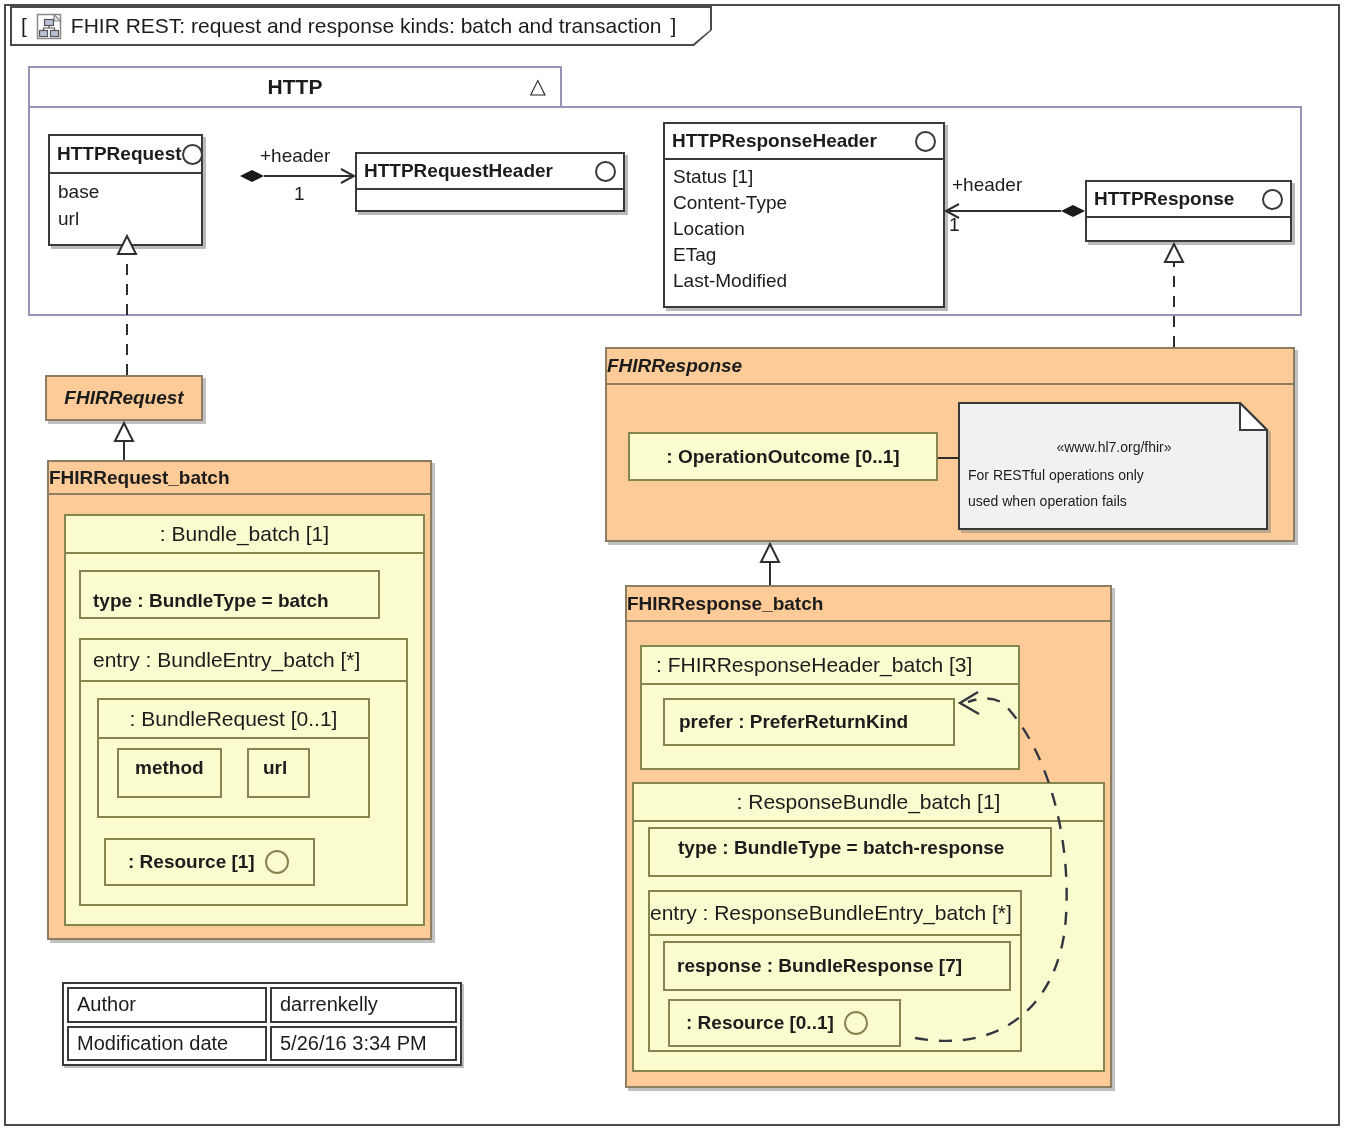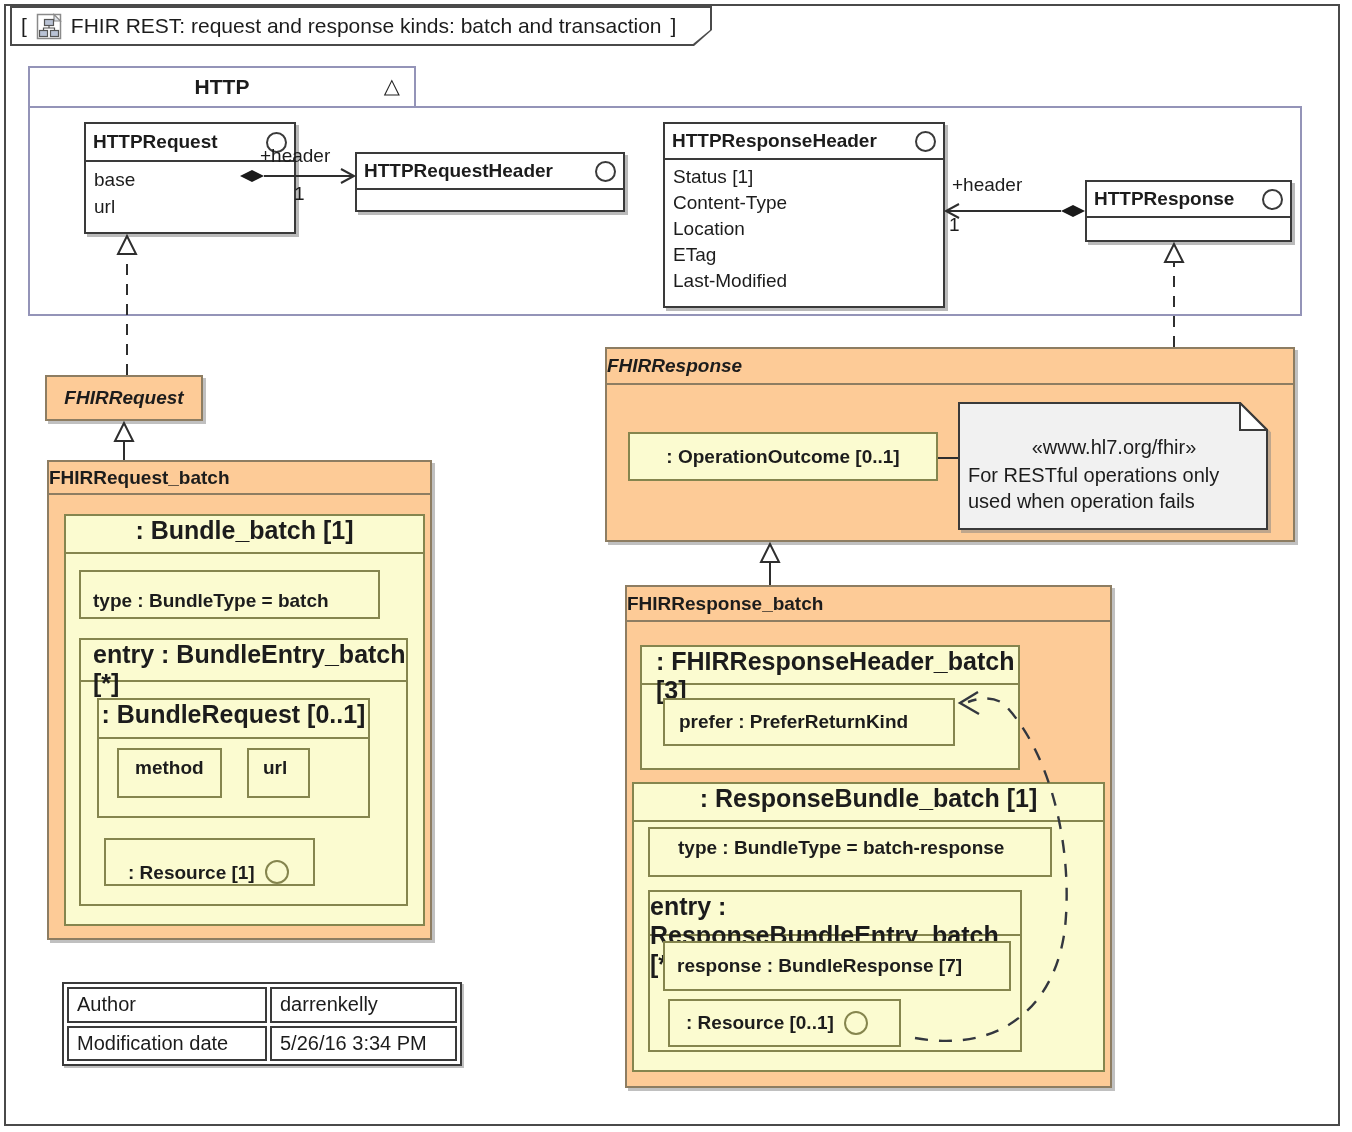--- a/index.html
+++ b/index.html
@@ -11,43 +11,43 @@
   body{font-family:"Liberation Sans",sans-serif;color:var(--ink);}
   #canvas{position:relative;width:1352px;height:1132px;background:#fff;overflow:hidden;}
   .frame{position:absolute;left:4px;top:4px;width:1336px;height:1122px;border:2px solid #4a4a4a;}
   
   .tab-outer{position:absolute;left:10px;top:6px;width:702px;height:40px;background:#4a4a4a;
     clip-path:polygon(0 0,100% 0,100% 24px,684px 100%,0 100%);z-index:4;}
   .tab-inner{position:absolute;left:2px;top:2px;width:698px;height:36px;background:#fff;
     clip-path:polygon(0 0,100% 0,100% 22px,681px 100%,0 100%);
     display:flex;align-items:center;gap:9px;padding-left:9px;font-size:21px;}
   
-  .pkg-tab{position:absolute;left:28px;top:66px;width:388px;height:42px;border:2px solid var(--package_border);
+  .pkg-tab{position:absolute;left:28px;top:66px;width:534px;height:42px;border:2px solid var(--package_border);
     background:#fff;display:flex;align-items:center;justify-content:center;font-weight:bold;font-size:21px;z-index:2;}
   .pkg-tri{position:absolute;right:14px;top:6px;font-size:21px;font-weight:normal;color:#222;}
   .pkg-body{position:absolute;left:28px;top:106px;width:1274px;height:210px;border:2px solid var(--package_border);background:#fff;z-index:1;}
   
   .cls{position:absolute;background:#fff;border:2px solid var(--line);box-shadow:3px 3px 0 rgba(130,130,130,.55);z-index:2;}
   .cls-title{display:flex;align-items:center;border-bottom:2px solid var(--line);padding:0 7px;font-weight:bold;font-size:19px;}
   .oval{width:21px;height:21px;border:2px solid var(--line);border-radius:50%;margin-left:auto;flex:0 0 auto;}
   .attrs{padding:4px 8px;font-size:19px;line-height:27px;}
   
   .obox{position:absolute;background:var(--orange);border:2px solid var(--obdr);box-shadow:3px 3px 0 rgba(130,130,130,.5);z-index:2;}
   .ohdr{display:flex;align-items:center;justify-content:flex-start;border-bottom:2px solid var(--obdr);font-weight:bold;font-size:19px;}
   .ybox{position:absolute;background:var(--yellow);border:2px solid var(--ybdr);z-index:3;}
-  .yhdr{display:flex;font-weight:bold;font-size:25px;border-bottom:2px solid var(--ybdr);}
+  .yhdr{display:flex;align-items:center;font-weight:normal;font-size:21px;border-bottom:2px solid var(--ybdr);}
   .ctr{justify-content:center;}
   .bold{font-weight:bold;font-size:19px;}
   .italic{font-style:italic;}
   .toptext{padding:7px 0 0 12px;font-weight:bold;font-size:19px;}
   .flexrow{display:flex;align-items:center;}
   .ycirc{width:24px;height:24px;border:2px solid var(--ybdr);border-radius:50%;margin-left:10px;flex:0 0 auto;}
   
   .note{position:absolute;left:958px;top:402px;width:310px;height:128px;z-index:3;filter:drop-shadow(3px 3px 0 rgba(130,130,130,.5));}
-  .note-text{position:absolute;left:0;top:0;width:100%;padding:32px 8px 0 10px;font-size:20px;line-height:26px;}
+  .note-text{position:absolute;left:0;top:0;width:100%;padding:32px 8px 0 10px;font-size:14px;line-height:26px;}
   .note-stereo{text-align:center;margin-bottom:2px;}
   
   .edge-label{position:absolute;font-size:19px;z-index:5;background:transparent;}
   
   .itable{position:absolute;left:62px;top:982px;width:400px;height:84px;border:2px solid var(--line);
     background:#fff;padding:3px;display:grid;grid-template-columns:200px 1fr;gap:3px;
     box-shadow:2px 2px 0 rgba(130,130,130,.5);z-index:2;}
   .itable .cell{border:2px solid var(--line);display:flex;align-items:center;padding-left:8px;font-size:20px;}
   svg.overlay{position:absolute;left:0;top:0;z-index:5;pointer-events:none;}
 </style>
@@ -72,21 +72,21 @@
       <span>]</span>
     </div>
   </div>
 
   <div class="pkg-tab">
     <span>HTTP</span>
     <span class="pkg-tri">△</span>
   </div>
   <div class="pkg-body"></div>
 
-  <div class="cls" style="left:48px;top:122px;width:212px;height:112px;margin-left:36px;">
+  <div class="cls" style="left:48px;top:134px;width:155px;height:112px;">
     <div class="cls-title" style="height:38px;">
       <span>HTTPRequest</span>
       <span class="oval"></span>
     </div>
     <div class="attrs">
       <div>base</div>
       <div>url</div>
     </div>
   </div>
 
@@ -144,21 +144,21 @@
     <div class="yhdr ctr" style="height:39px;">
       <span>: BundleRequest [0..1]</span>
     </div>
   </div>
   <div class="ybox toptext" style="left:117px;top:748px;width:105px;height:50px;padding-left:16px;">
     <span>method</span>
   </div>
   <div class="ybox toptext" style="left:247px;top:748px;width:63px;height:50px;padding-left:14px;">
     <span>url</span>
   </div>
-  <div class="ybox flexrow" style="left:104px;top:838px;width:211px;height:48px;padding-left:22px;align-items:flex-end;">
+  <div class="ybox flexrow" style="left:104px;top:838px;width:211px;height:48px;padding-left:22px;">
     <span class="bold">: Resource [1]</span>
     <span class="ycirc"></span>
   </div>
 
   <div class="obox" style="left:605px;top:347px;width:690px;height:195px;">
     <div class="ohdr italic" style="height:36px;">
       <span>FHIRResponse</span>
     </div>
   </div>
   <div class="ybox flexrow ctr" style="left:628px;top:432px;width:310px;height:49px;">

